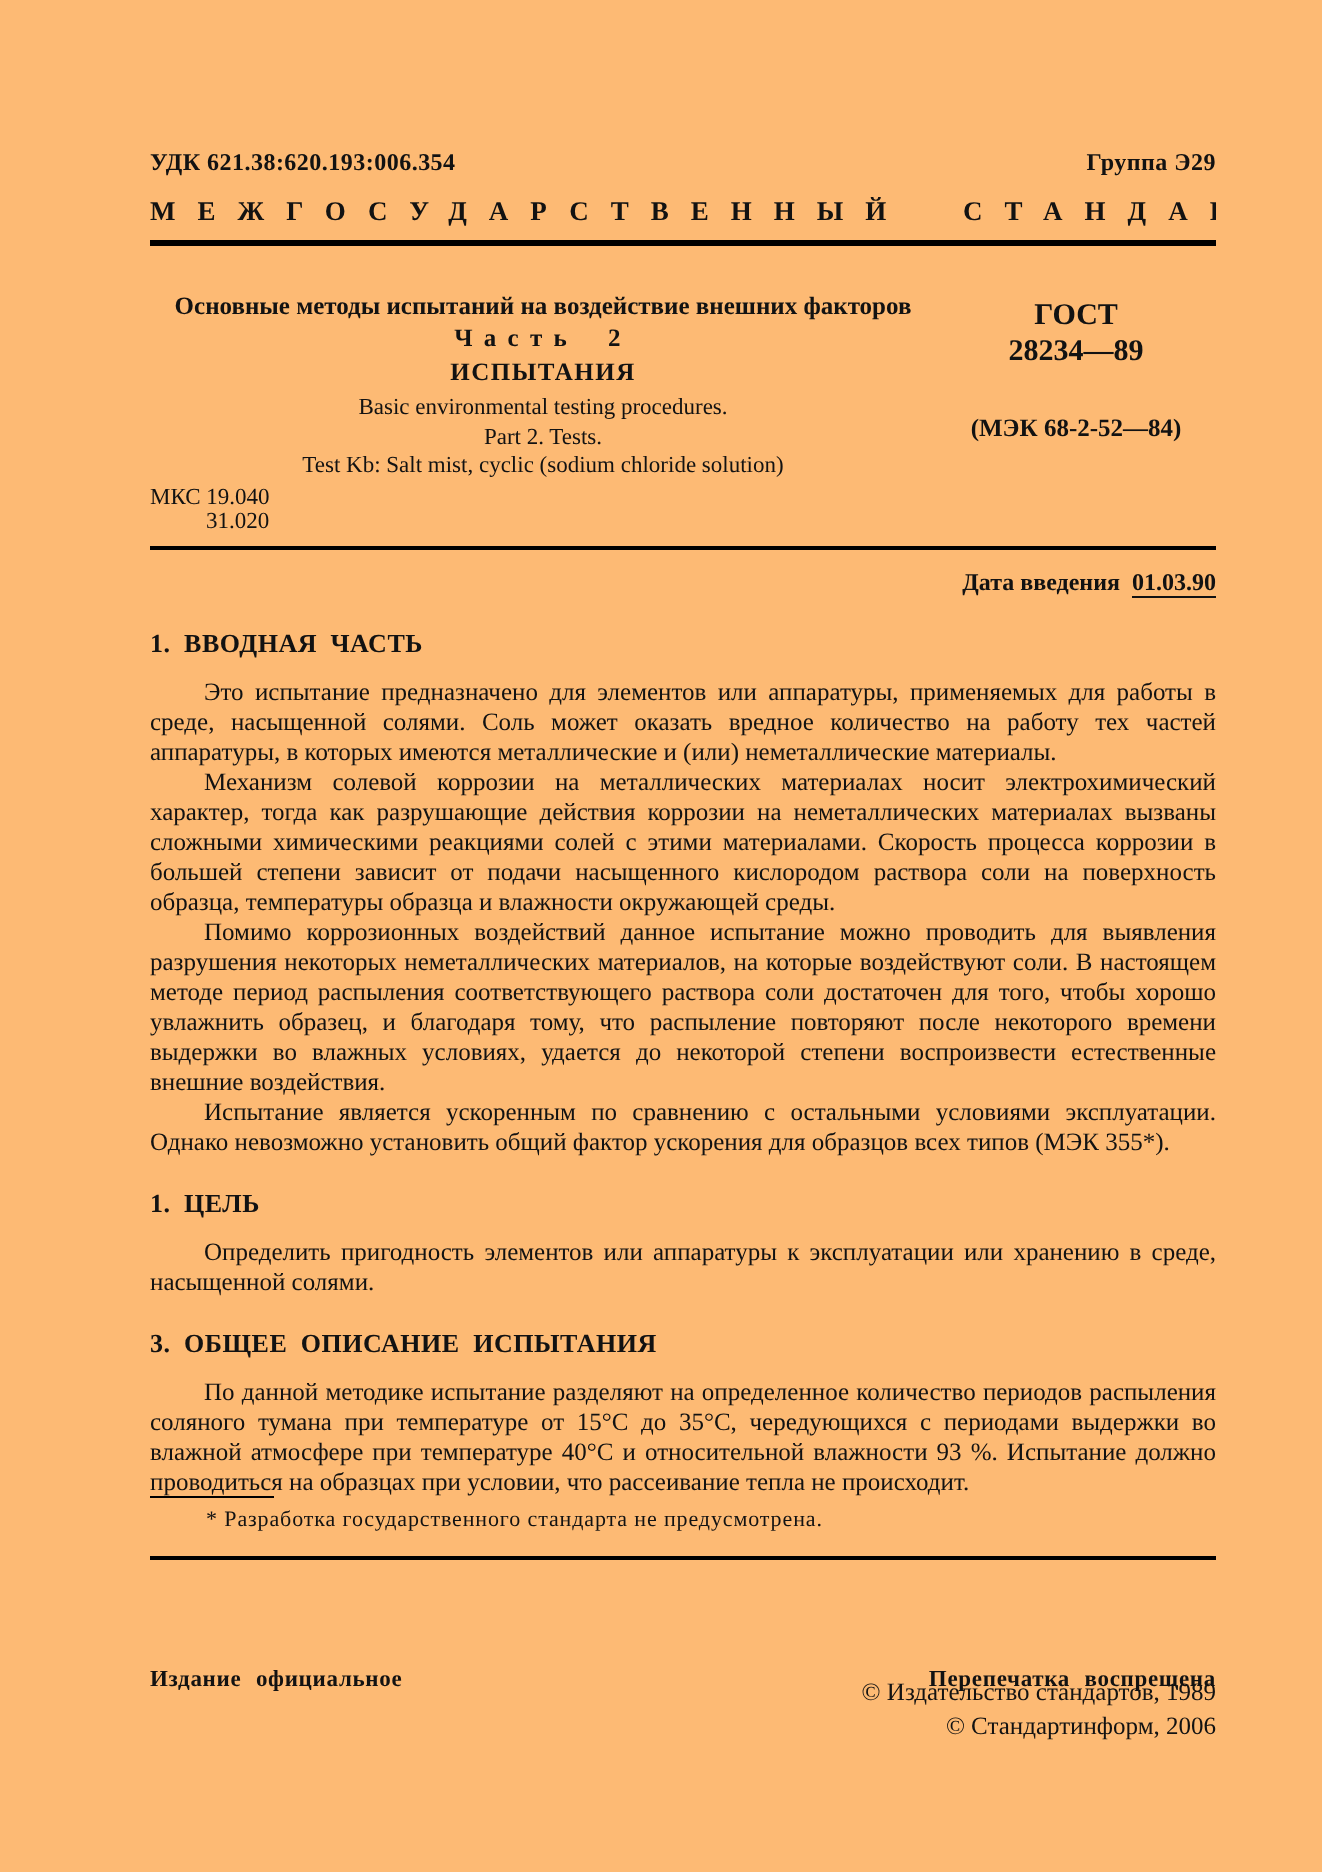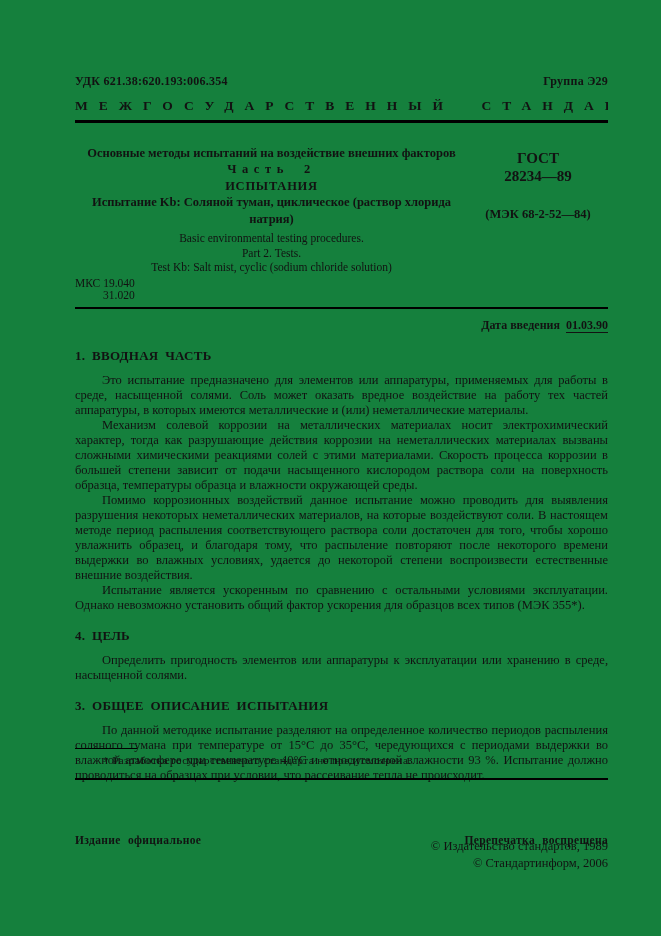--- a/index.html
+++ b/index.html
@@ -1,21 +1,21 @@
 <!DOCTYPE html>
 <html><head>
 <meta charset="utf-8">
 <style>
   html, body { margin: 0; padding: 0; background: #ffffff; }
   .page {
     position: relative;
     width: 661px;
     height: 936px;
     margin: 0 auto;
-    background: #15803d;
+    background: #fdba74;
     outline: 1px solid #c8c8c8;
     box-sizing: border-box;
     padding: 74px 53px 0 75px;
     font-family: "Liberation Serif", "DejaVu Serif", serif;
     color: #121212;
     overflow: hidden;
   }
   .topline {
     display: flex;
     justify-content: space-between;
@@ -156,21 +156,20 @@
 
   <div class="standard-kind">МЕЖГОСУДАРСТВЕННЫЙ СТАНДАРТ</div>
 
   <hr class="thick-rule">
 
   <div class="title-row">
     <div class="title-left">
       <div class="ru-title">Основные методы испытаний на воздействие внешних факторов</div>
       <div class="part-line">Часть 2</div>
       <div class="tests-line">ИСПЫТАНИЯ</div>
-      <div class="test-name">Испытание Kb: Соляной туман, циклическое (раствор хлорида натрия)</div>
       <div class="en-line en-first">Basic environmental testing procedures.</div>
       <div class="en-line">Part 2. Tests.</div>
       <div class="en-line">Test Kb: Salt mist, cyclic (sodium chloride solution)</div>
     </div>
     <div class="title-right">
       <div class="gost-label">ГОСТ</div>
       <div class="gost-number">28234—89</div>
       <div class="iec-ref">(МЭК 68-2-52—84)</div>
     </div>
   </div>
@@ -181,28 +180,28 @@
   </div>
 
   <hr class="mid-rule">
 
   <div class="date-row">
     <span>Дата введения</span><span class="date-value">01.03.90</span>
   </div>
 
   <div>
     <div class="section-heading">1. ВВОДНАЯ ЧАСТЬ</div>
-    <p class="para">Это испытание предназначено для элементов или аппаратуры, применяемых для работы в среде, насыщенной солями. Соль может оказать вредное воздействие на работу тех частей аппаратуры, в которых имеются металлические и (или) неметаллические материалы.</p>
+    <p class="para">Это испытание предназначено для элементов или аппаратуры, применяемых для работы в среде, насыщенной солями. Соль может оказать вредное количество на работу тех частей аппаратуры, в которых имеются металлические и (или) неметаллические материалы.</p>
     <p class="para">Механизм солевой коррозии на металлических материалах носит электрохимический характер, тогда как разрушающие действия коррозии на неметаллических материалах вызваны сложными химическими реакциями солей с этими материалами. Скорость процесса коррозии в большей степени зависит от подачи насыщенного кислородом раствора соли на поверхность образца, температуры образца и влажности окружающей среды.</p>
     <p class="para">Помимо коррозионных воздействий данное испытание можно проводить для выявления разрушения некоторых неметаллических материалов, на которые воздействуют соли. В настоящем методе период распыления соответствующего раствора соли достаточен для того, чтобы хорошо увлажнить образец, и благодаря тому, что распыление повторяют после некоторого времени выдержки во влажных условиях, удается до некоторой степени воспроизвести естественные внешние воздействия.</p>
     <p class="para">Испытание является ускоренным по сравнению с остальными условиями эксплуатации. Однако невозможно установить общий фактор ускорения для образцов всех типов (МЭК 355*).</p>
   </div>
 
   <div>
-    <div class="section-heading">4. ЦЕЛЬ</div>
+    <div class="section-heading">1. ЦЕЛЬ</div>
     <p class="para">Определить пригодность элементов или аппаратуры к эксплуатации или хранению в среде, насыщенной солями.</p>
   </div>
 
   <div>
     <div class="section-heading">3. ОБЩЕЕ ОПИСАНИЕ ИСПЫТАНИЯ</div>
     <p class="para">По данной методике испытание разделяют на определенное количество периодов распыления соляного тумана при температуре от 15°С до 35°С, чередующихся с периодами выдержки во влажной атмосфере при температуре 40°С и относительной влажности 93 %. Испытание должно проводиться на образцах при условии, что рассеивание тепла не происходит.</p>
   </div>
 
   <div class="footnote-block">
     <hr class="footnote-rule">

